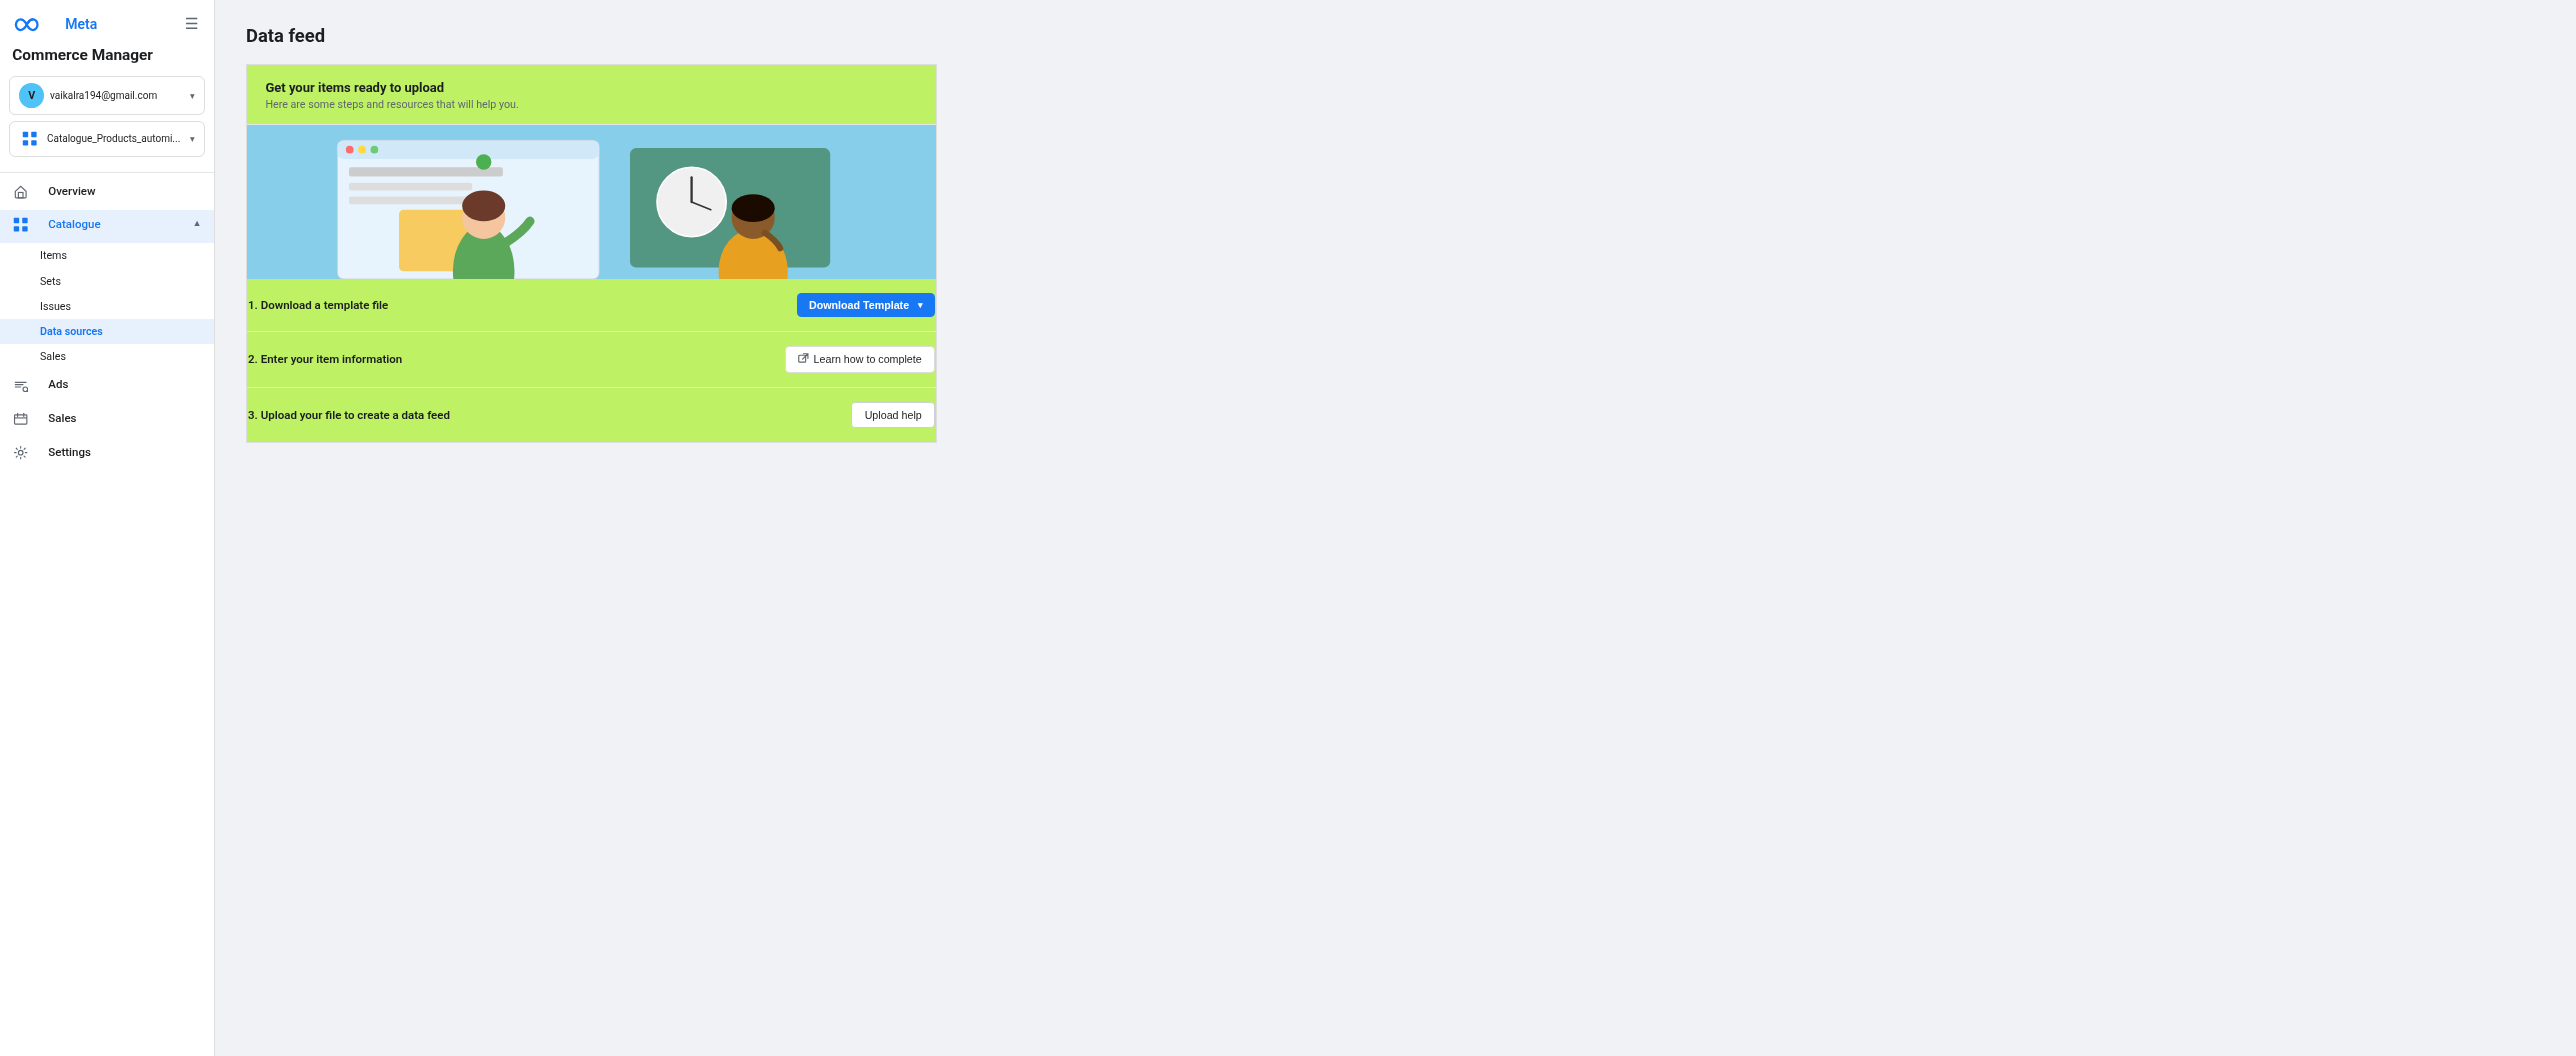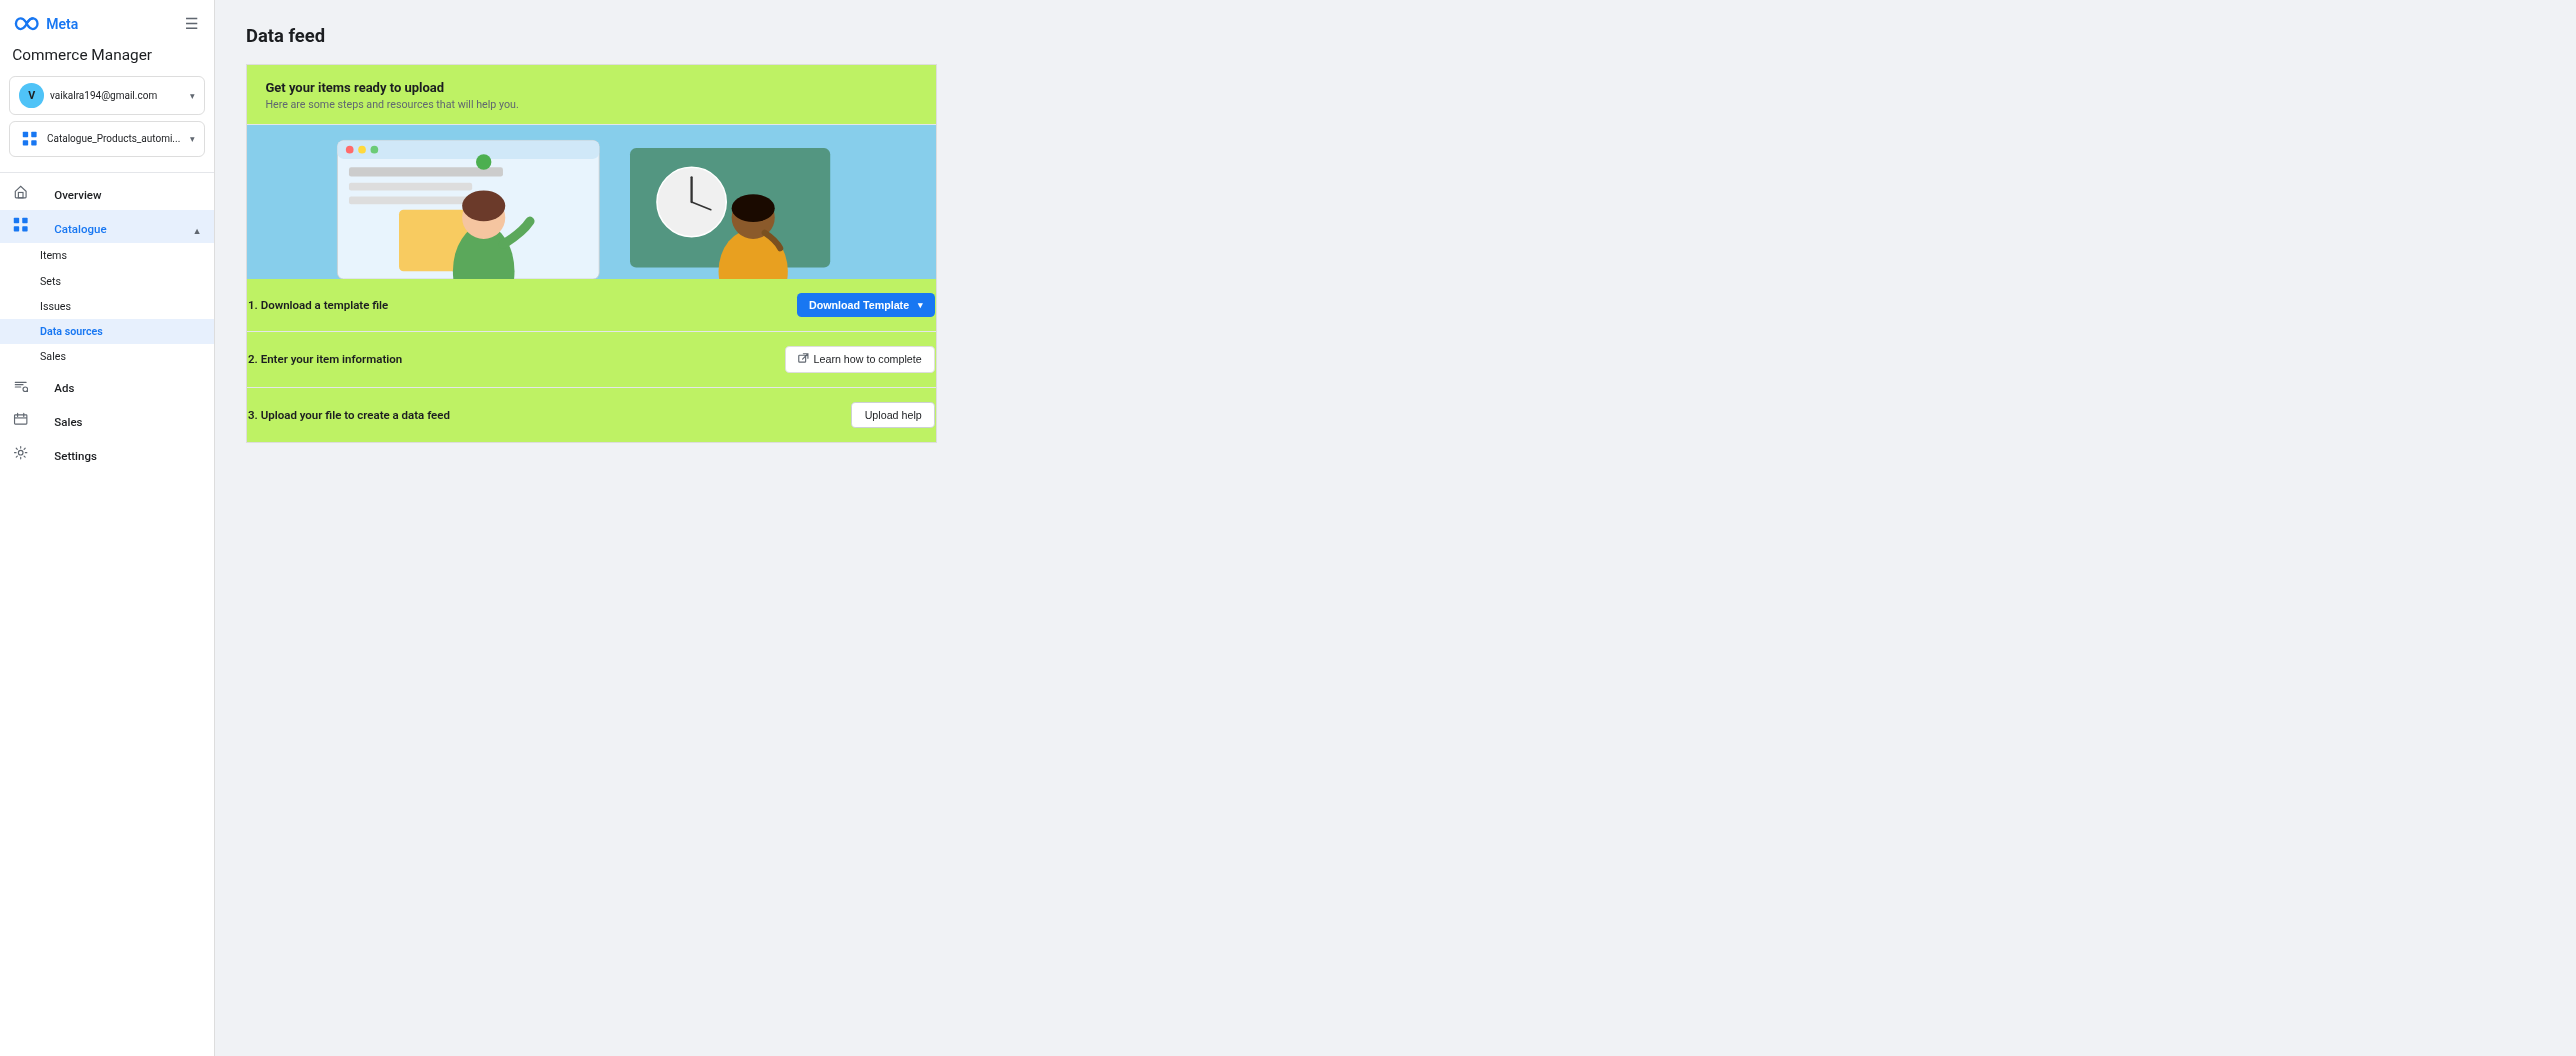--- a/index.html
+++ b/index.html
@@ -17,39 +17,39 @@
       overflow-y: auto;
     }
     .sidebar-header {
       padding: 12.3px 12.3px 9.2px 12.3px;
       display: flex;
       align-items: center;
       justify-content: space-between;
     }
     .meta-logo {
       display: flex;
-      align-items: flex-start;
-      gap: 3px;
+      align-items: flex-end;
+      gap: 22px;
     }
     .meta-logo-text {
       font-size: 14px;
       font-weight: 600;
       color: #1877f2;
     }
     .hamburger-btn {
       background: none;
       border: none;
       cursor: pointer;
       padding: 3.1px;
       color: #606770;
       font-size: 15.4px;
     }
     .sidebar-app-title {
       font-size: 15.4px;
-      font-weight: 400;
+      font-weight: 700;
       color: #1c1e21;
       padding: 0 12.3px 12.3px 12.3px;
     }
     .account-selector {
       margin: 0 9.2px 6.1px 9.2px;
       border: 0.8px solid #ddd;
       border-radius: 6.1px;
       padding: 6.1px 9.2px;
       display: flex;
       align-items: center;
@@ -111,22 +111,22 @@
       text-overflow: ellipsis;
       white-space: nowrap;
     }
     .nav-divider {
       height: 0.8px;
       background: #e4e6ea;
       margin: 3.1px 0;
     }
     .nav-item {
       display: flex;
-      align-items: flex-end;
-      gap: 25px;
+      align-items: flex-start;
+      gap: 19px;
       padding: 7.7px 12.3px;
       cursor: pointer;
       color: #1c1e21;
       font-size: 11.5px;
       border-radius: 0;
       position: relative;
     }
     .nav-item.active { color: #1877f2; background: #e7f0fd; }
     .nav-item .nav-icon { font-size: 14px; width: 17px; text-align: center; }
     .nav-item .nav-label { flex: 1; font-weight: 500; }

